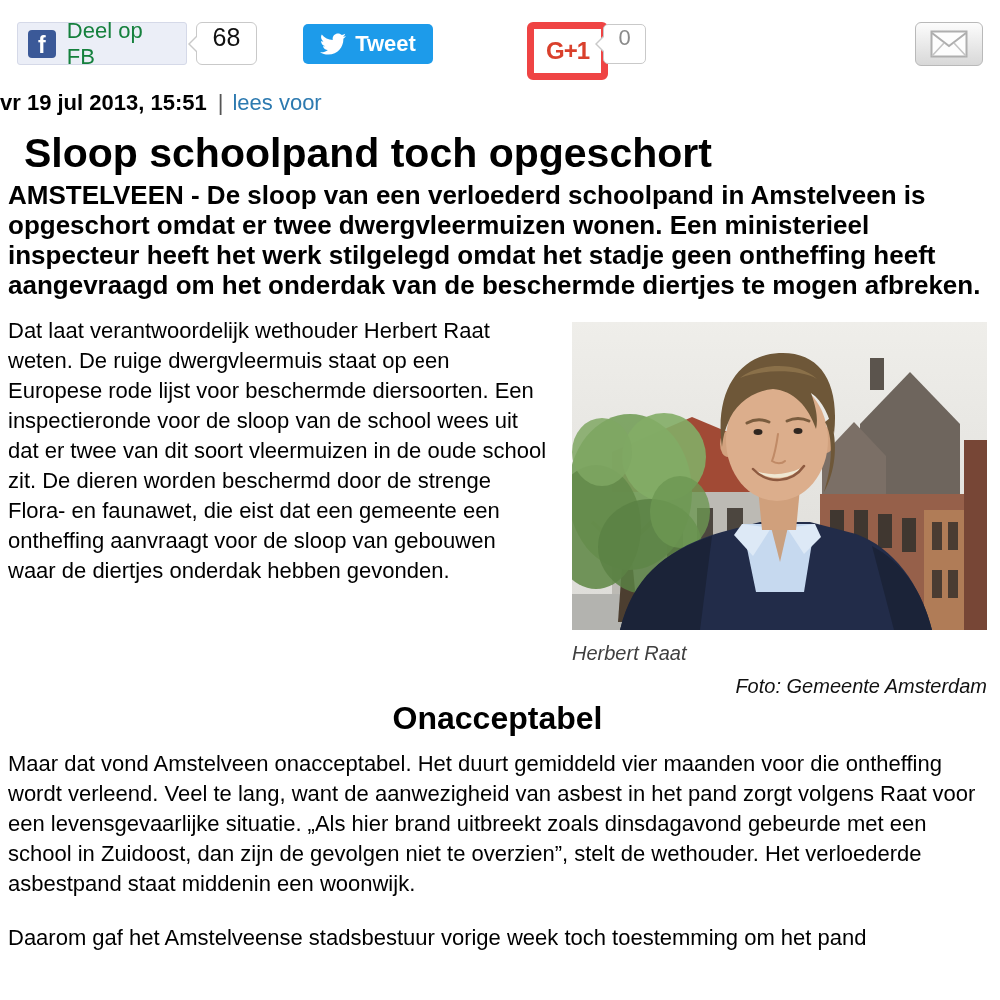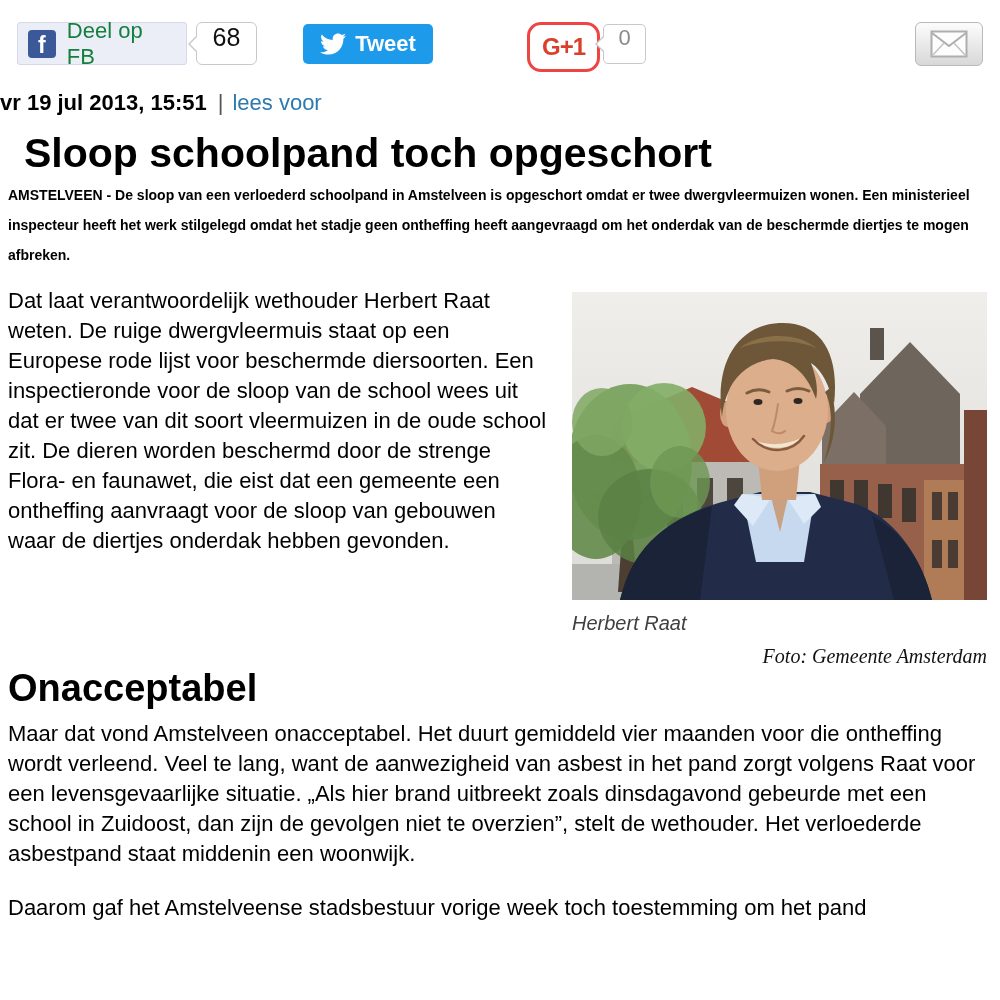--- a/index.html
+++ b/index.html
@@ -40,48 +40,48 @@
   }
   .fb-count { left:196px; top:22px; width:61px; height:43px; font-size:25px; color:#111; }
   .tweet-button {
     position:absolute; left:303px; top:24px; width:130px; height:40px;
     background:#1d9bea; border-radius:5px; color:#fff;
     display:flex; align-items:center; justify-content:center; gap:9px; cursor:pointer;
   }
   .tweet-label { font-size:22px; font-weight:bold; }
   .gplus-button {
     position:absolute; left:527px; top:22px; width:67px; height:44px;
-    background:#fff; border:3px solid #ef4444; border-radius:14px;
+    background:#fff; border:7px solid #ef4444; border-radius:6px;
     display:flex; align-items:center; justify-content:center; cursor:pointer;
   }
   .gplus-label { color:#d9402c; font-weight:bold; font-size:24px; letter-spacing:-1px; }
   .gplus-count { left:603px; top:24px; width:43px; height:40px; font-size:22px; color:#8a8a8a; border-radius:5px; }
   .email-button {
     position:absolute; left:915px; top:22px; width:66px; height:42px;
     background:linear-gradient(#fcfcfc,#d8d8d8); border:1px solid #b9b9b9; border-radius:6px;
     display:flex; align-items:center; justify-content:center; cursor:pointer;
   }
 
   
   .meta-line { padding-left:0; margin-top:6px; font-size:22px; }
   .meta-date { font-weight:bold; color:#000; }
   .meta-sep { color:#555; margin:0 9px 0 11px; font-weight:normal; }
   .meta-link { color:#2d7ab0; cursor:pointer; }
   h1.headline { font-size:41px; line-height:40px; margin:17px 16px 0; font-weight:bold; }
   .byline { margin-top:25px; font-style:italic; font-size:22px; }
-  .lede { margin-top:7px; font-weight:bold; font-size:14px; line-height:30px; }
+  .lede { margin-top:7px; font-weight:bold; font-size:26px; line-height:30px; }
 
   
   .article-body { margin-top:16px; font-size:22px; line-height:30px; }
   .article-body p { margin:0 0 24px; }
   figure.photo { float:right; width:415px; margin:6px 0 2px 24px; }
   .photo-frame svg { display:block; width:415px; height:308px; }
   .photo-caption { margin-top:8px; font-size:20px; font-style:italic; color:#404040; }
-  .photo-credit { margin-top:3px; font-size:20px; font-style:italic; color:#111; text-align:right;font-family:Liberation Serif, serif; }
-  h2.subheading { clear:both; font-size:38px; margin:2px 0 16px; font-weight:bold; }
+  .photo-credit { margin-top:3px; font-size:20px; font-style:italic; color:#111; text-align:right; }
+  h2.subheading { clear:both; font-size:32px; margin:2px 0 16px; font-weight:bold;text-align:center; }
 </style>
 </head>
 <body>
 
 <div class="page">
 
   <div class="share-bar">
     <div class="fb-button">
       <span class="fb-icon">f</span>
       <span class="fb-label">Deel op FB</span>

